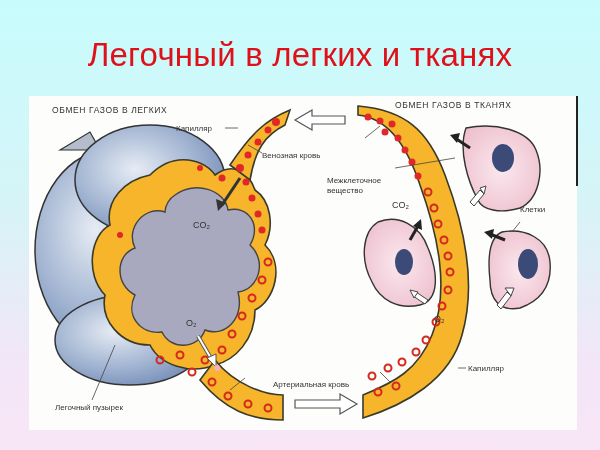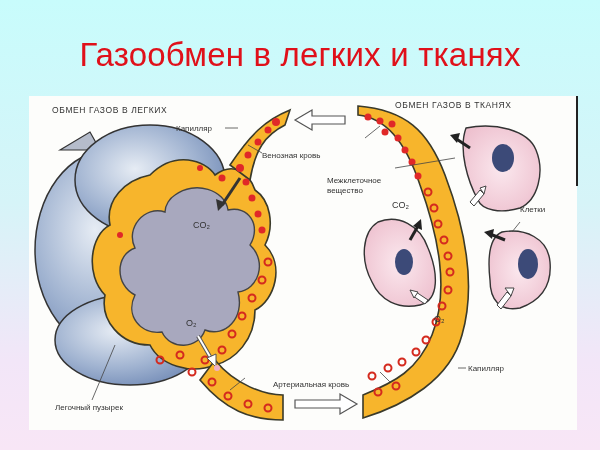--- a/index.html
+++ b/index.html
@@ -18,21 +18,21 @@
     position:absolute; left:29px; top:96px; width:548px; height:334px;
     background:#fdfdfb;
   }
   .panel-edge { position:absolute; left:576px; top:96px; width:2px; height:90px; background:#222; }
   svg { position:absolute; left:0; top:0; }
   .lbl { font-family:"Liberation Sans", sans-serif; fill:#333; }
 </style>
 </head>
 <body>
 
-<div class="title">Газообмен в легких и тканях</div>
+<div class="title">Легочный в легких и тканях</div>
 
 <div class="panel"></div>
 <div class="panel-edge"></div>
 
 <svg width="600" height="450" viewBox="0 0 600 450">
   <defs>
     <radialGradient id="lungG" cx="40%" cy="40%" r="70%">
       <stop offset="0%" stop-color="#e6ecf4"></stop>
       <stop offset="60%" stop-color="#9fb2d0"></stop>
       <stop offset="100%" stop-color="#6f88b4"></stop>

